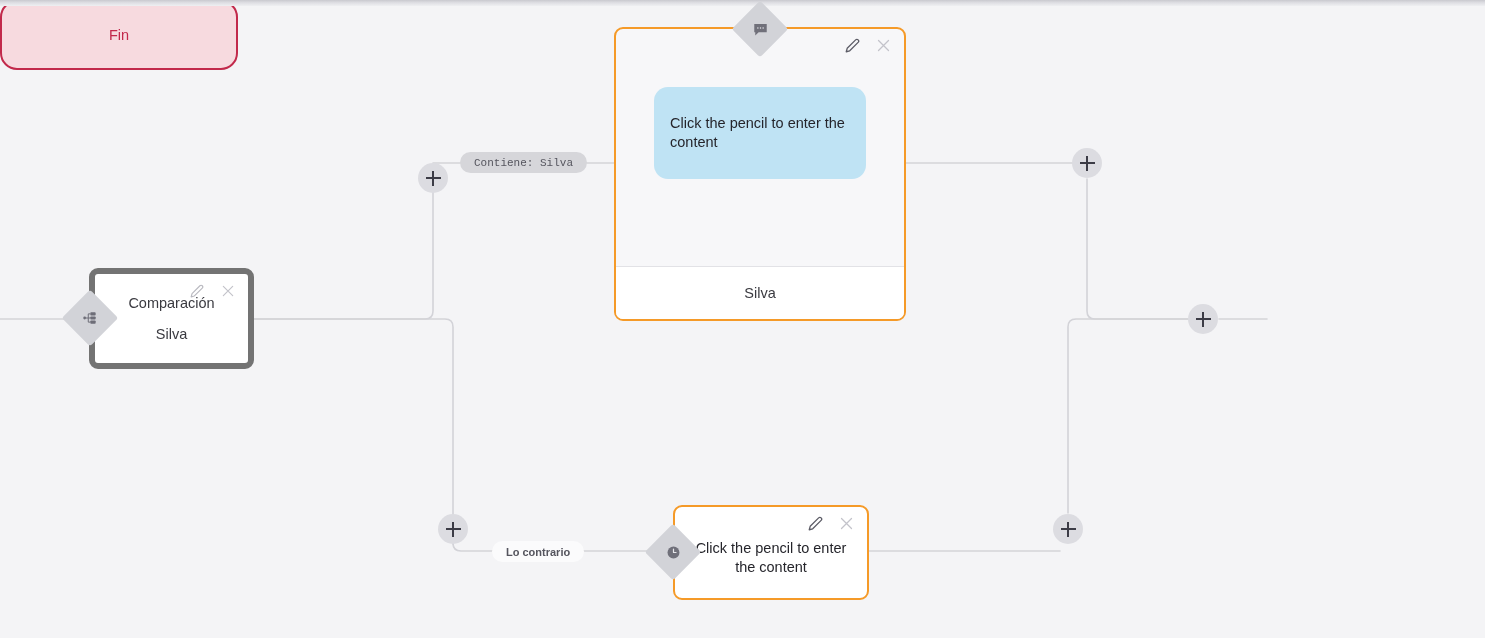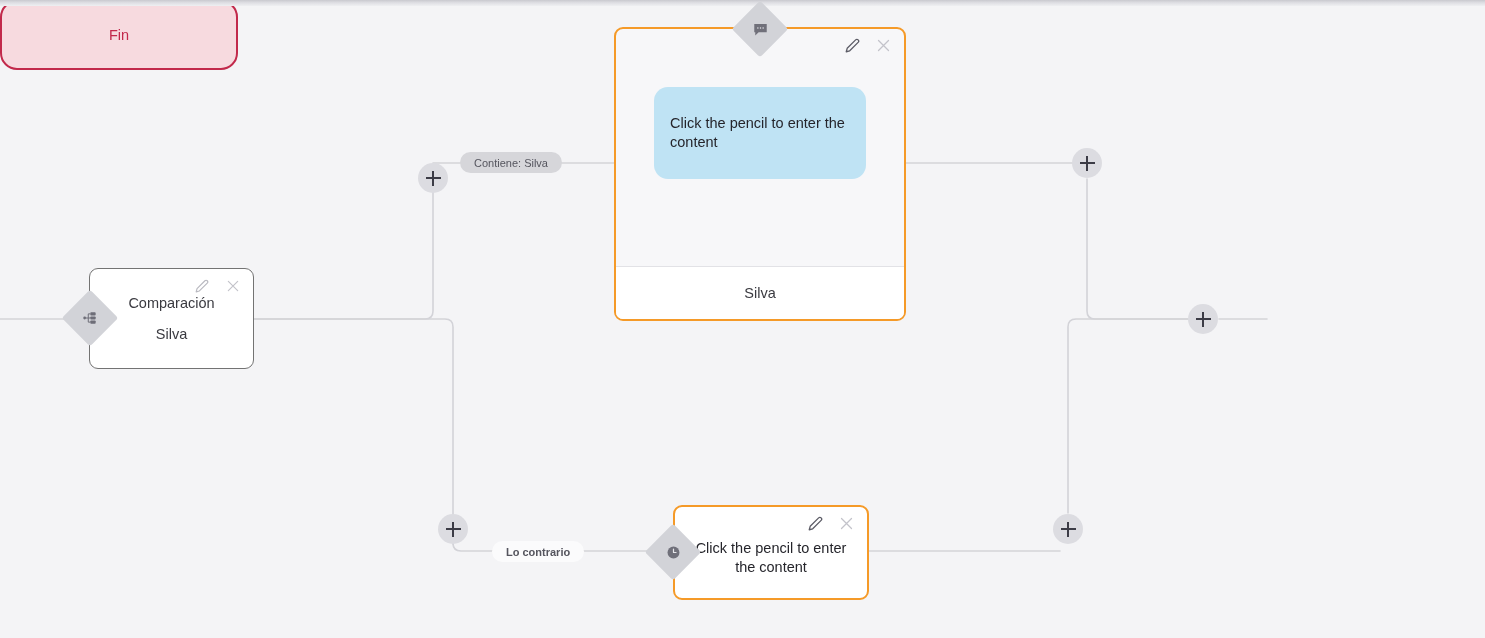--- a/index.html
+++ b/index.html
@@ -62,21 +62,21 @@
   }
   .icon-btn svg { display: block; }
 
   
   .node-comparison {
     left: 89px;
     top: 268px;
     width: 165px;
     height: 101px;
     background: #ffffff;
-    border: 1px solid #737373;
+    border: 6px solid #737373;
     border-radius: 9px;
     display: flex;
     flex-direction: column;
     align-items: center;
     justify-content: center;
     gap: 17px;
   }
   .node-comparison .line-text {
     font-size: 14.5px;
     color: #3a3a40;
@@ -219,21 +219,21 @@
     border-radius: 11px;
     display: flex;
     align-items: center;
     justify-content: center;
     font-size: 11px;
     color: #55555e;
     padding: 0 14px;
     white-space: nowrap;
     z-index: 5;
   }
-  .edge-label.gray { background: #d6d6da; }
+  .edge-label.gray { background: #d6d6da; font-family: Liberation Mono, monospace; }
   .edge-label.white { background: #fbfbfc; }
 </style>
 </head>
 <body>
 
 <div id="canvas">
 
   <div class="top-strip"></div>
 
   <svg class="edges" viewBox="0 0 1485 638" width="1485" height="638">

